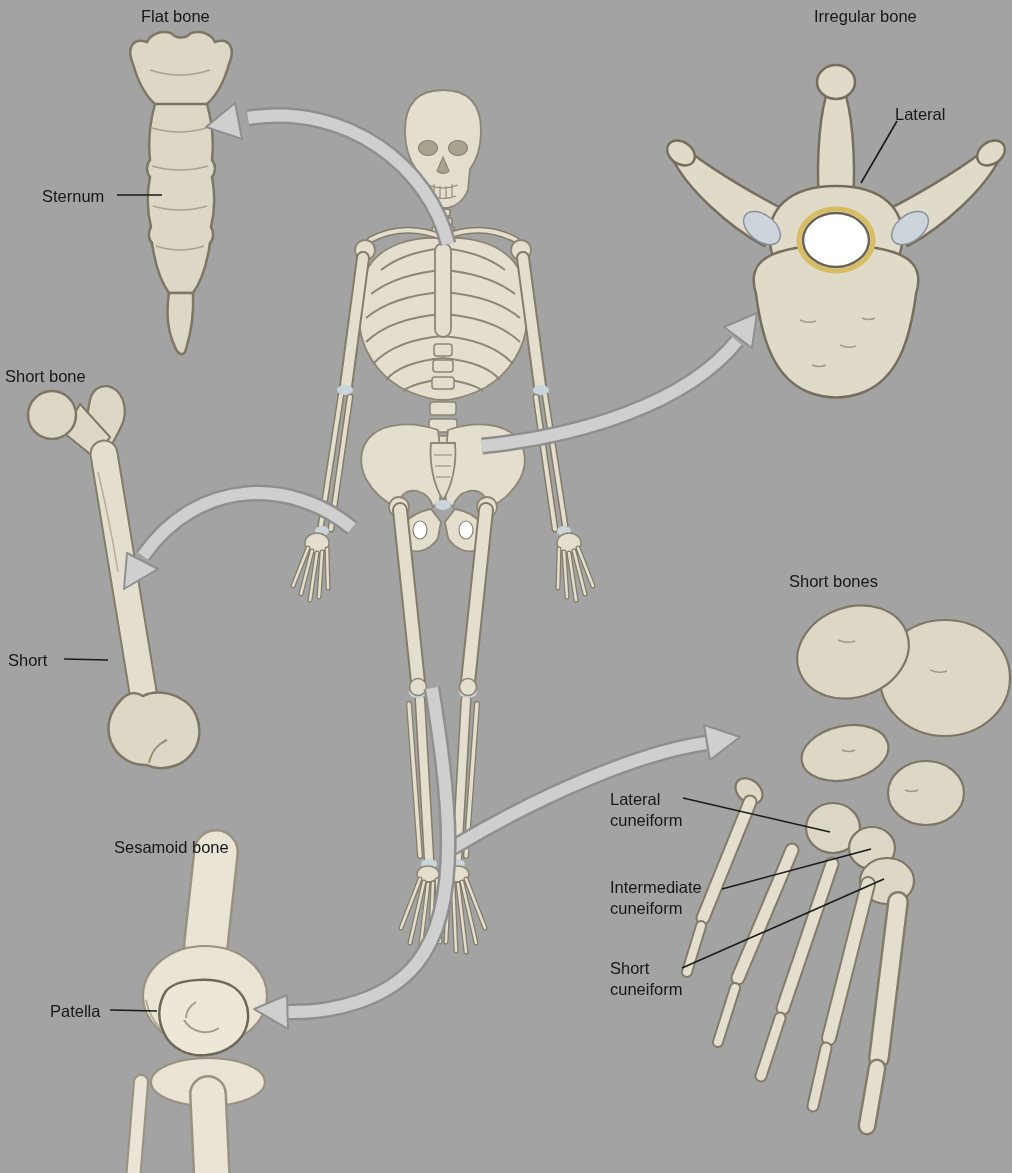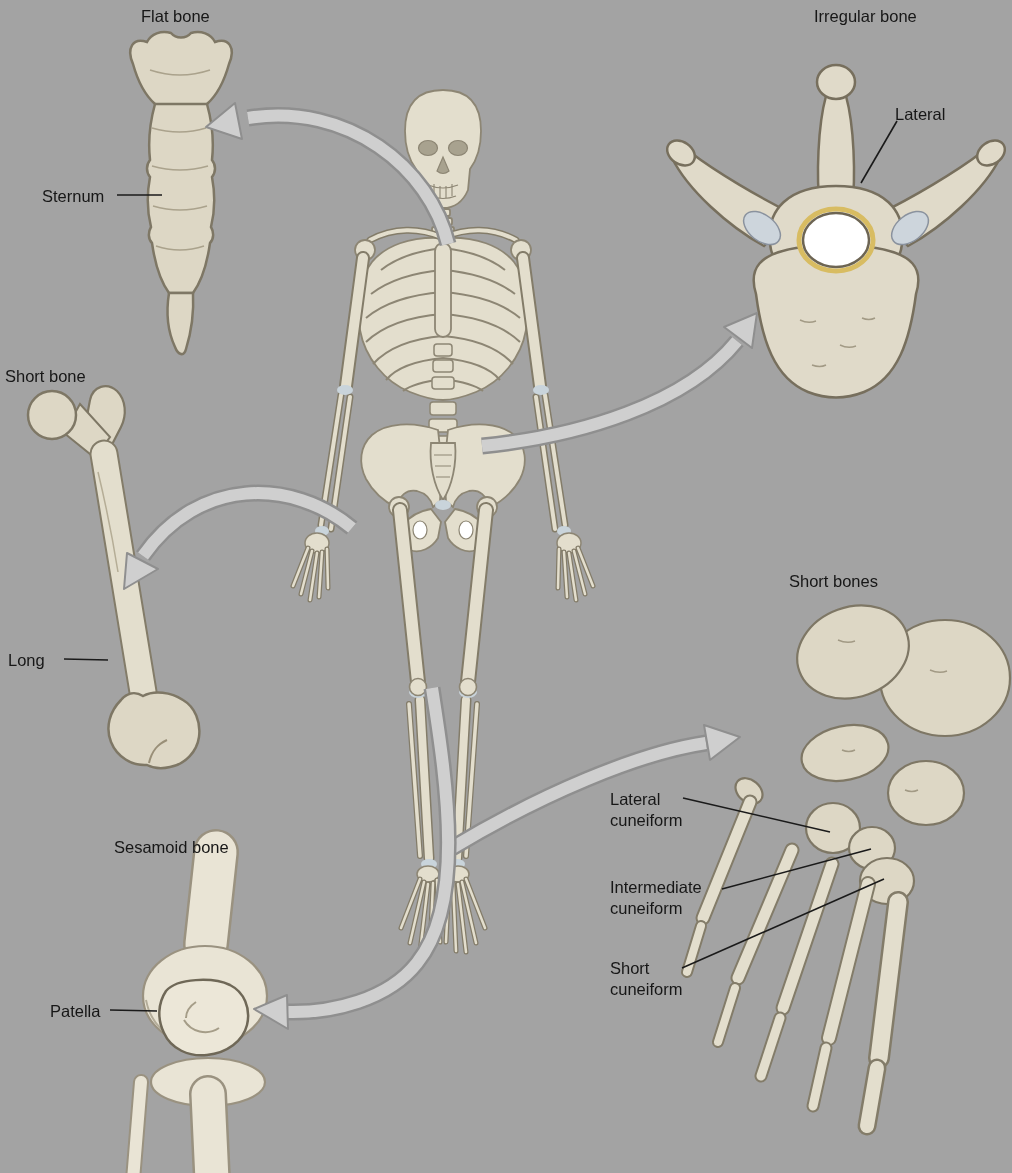--- a/index.html
+++ b/index.html
@@ -289,21 +289,21 @@
     <line x1="722" y1="889" x2="871" y2="849"></line>
     <line x1="682" y1="968" x2="884" y2="879"></line>
   </g>
 </svg>
 
 <div class="lbl" style="left:141px;top:6px">Flat bone</div>
 <div class="lbl" style="left:42px;top:186px">Sternum</div>
 <div class="lbl" style="left:814px;top:6px">Irregular bone</div>
 <div class="lbl" style="left:895px;top:104px">Lateral</div>
 <div class="lbl" style="left:5px;top:366px">Short bone</div>
-<div class="lbl" style="left:8px;top:650px">Long</div>
+<div class="lbl" style="left:8px;top:650px">Short</div>
 <div class="lbl" style="left:789px;top:571px">Short bones</div>
 <div class="lbl" style="left:610px;top:789px;width:95px">Lateral cuneiform</div>
 <div class="lbl" style="left:610px;top:877px;width:115px">Intermediate cuneiform</div>
 <div class="lbl" style="left:610px;top:958px;width:95px">Short cuneiform</div>
 <div class="lbl" style="left:114px;top:837px">Sesamoid bone</div>
 <div class="lbl" style="left:50px;top:1001px">Patella</div>
 
 </div>
 
 </body></html>

